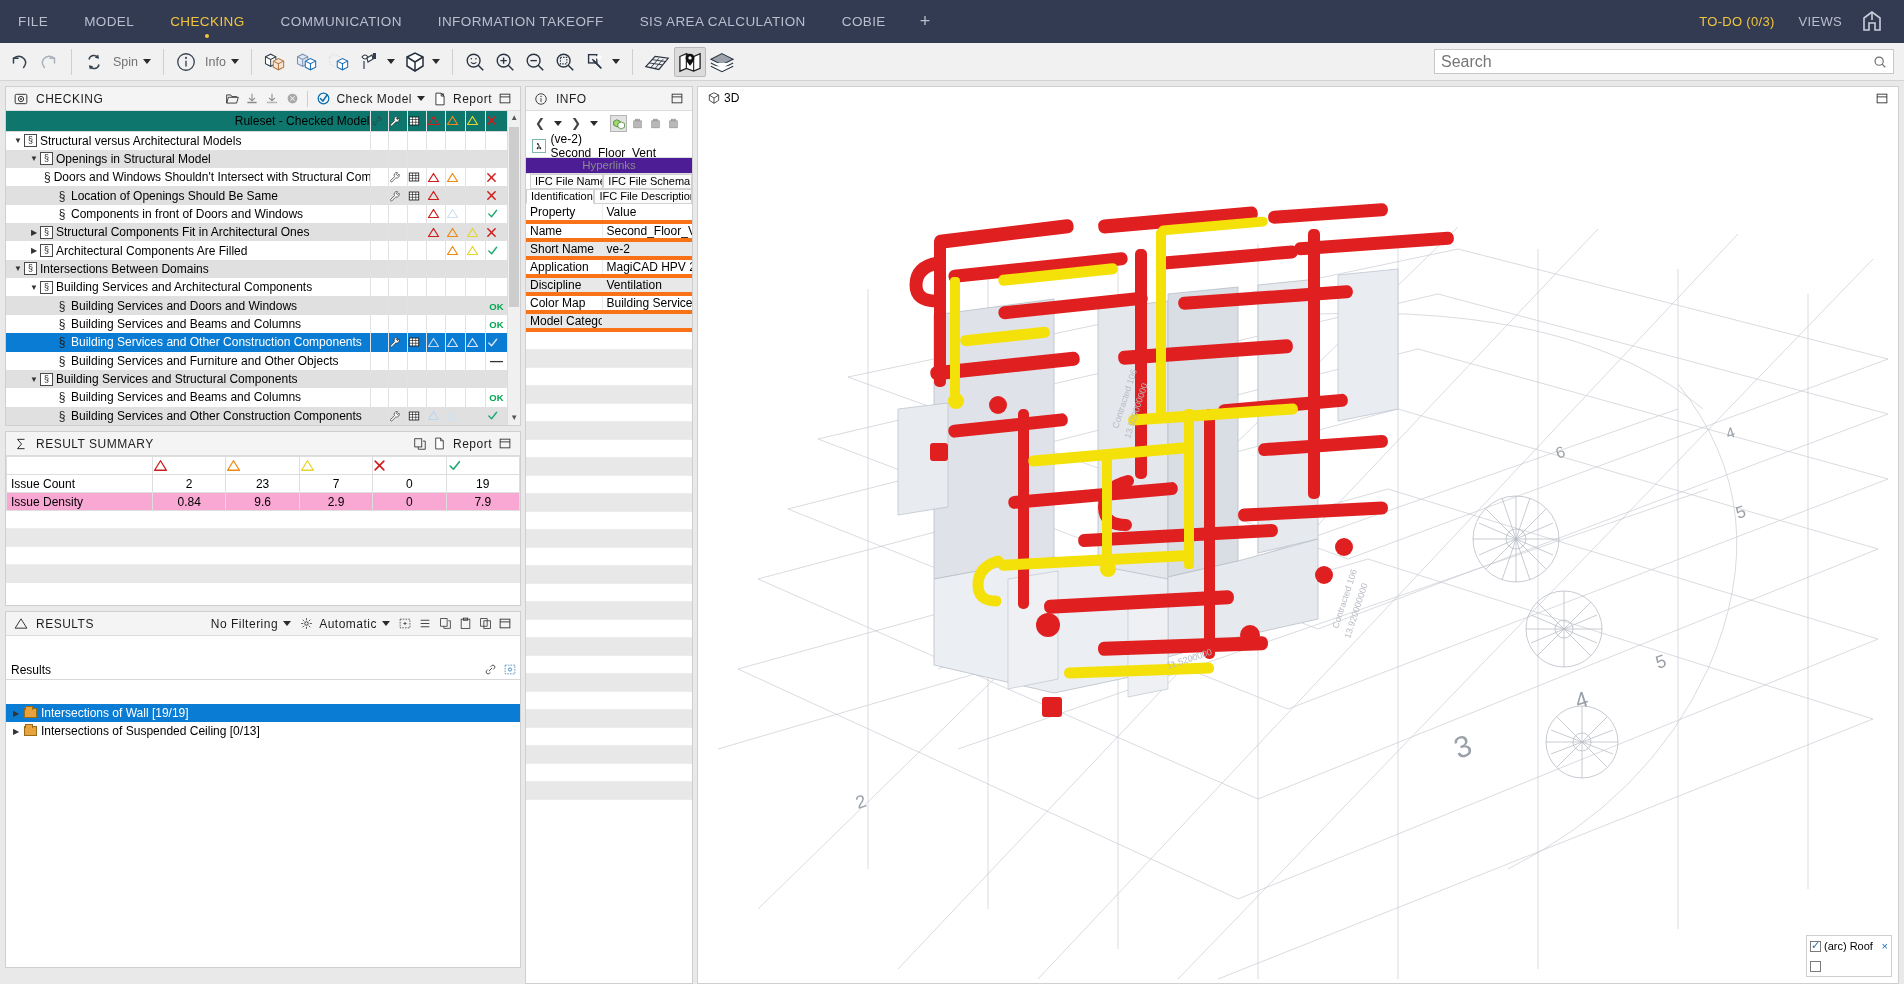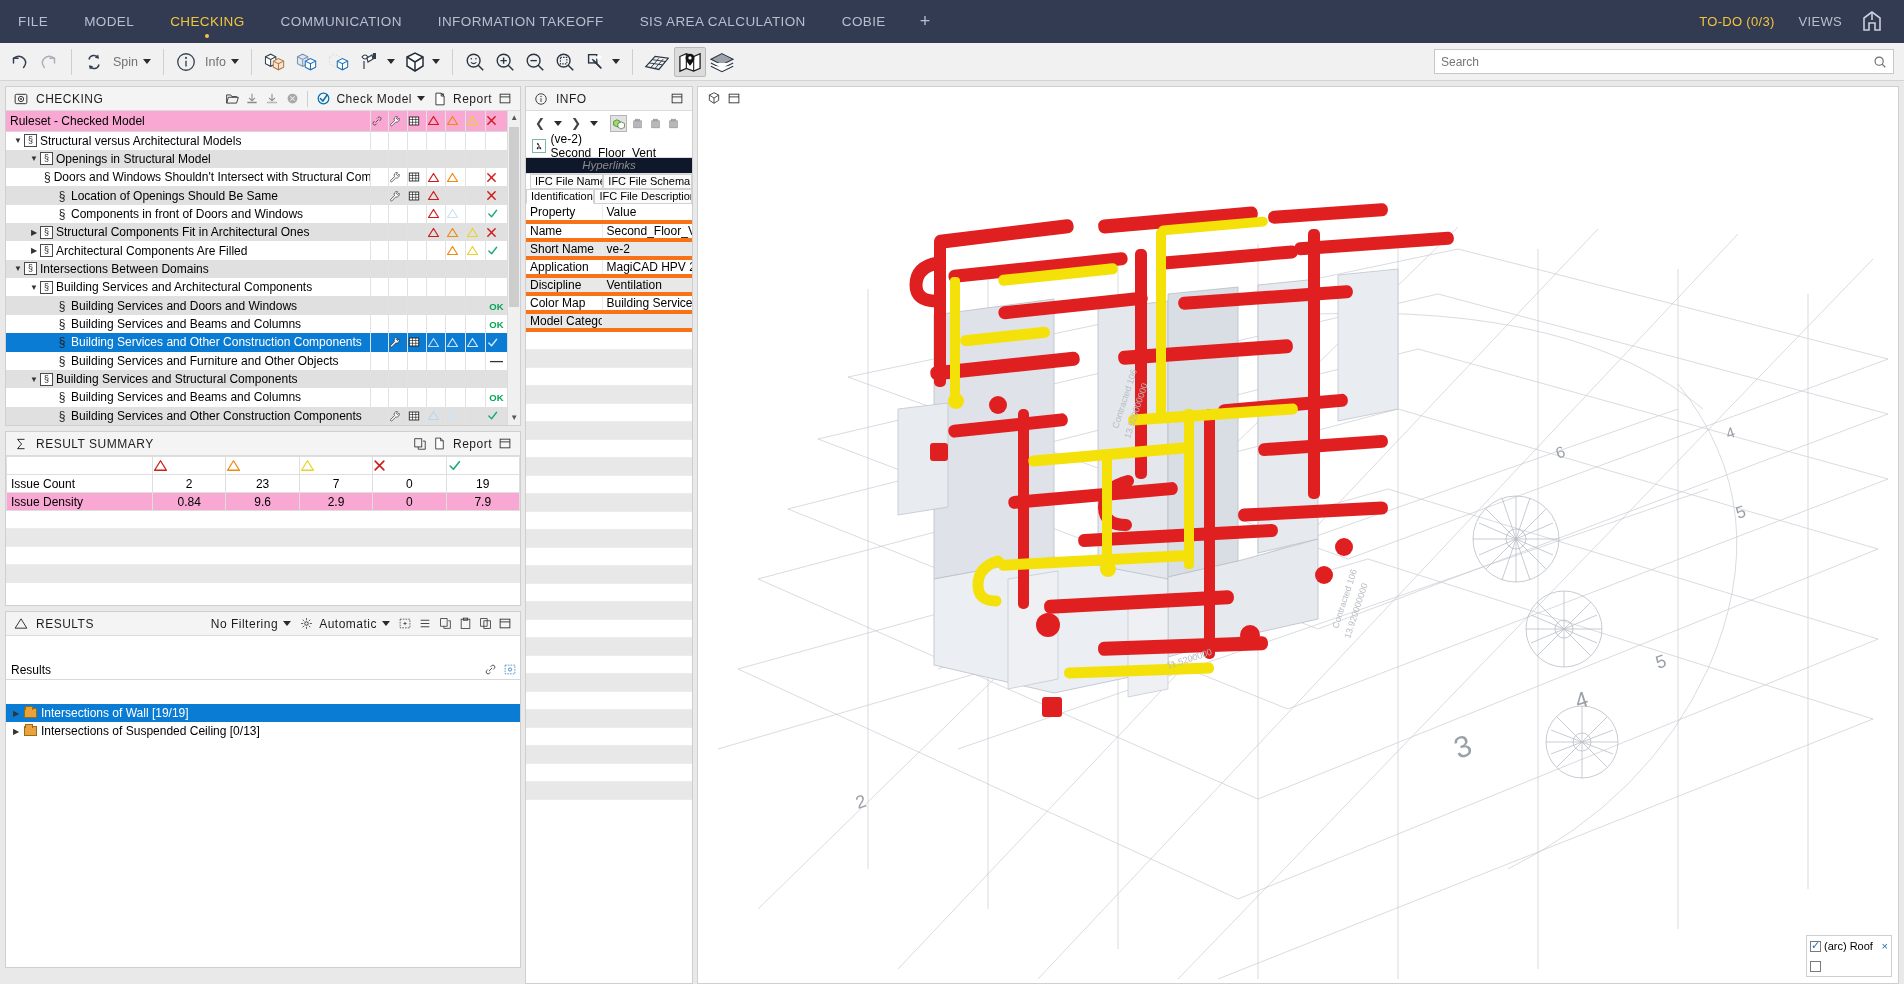--- a/index.html
+++ b/index.html
@@ -47,21 +47,21 @@
   .tb-label { font-size: 12.5px; color: #737373; padding: 0 3px 0 4px; }
   .caret { width:0; height:0; border-left:4px solid transparent; border-right:4px solid transparent;
            border-top:5px solid #2b2b2b; margin: 0 5px 0 2px; }
   .sep { width: 1px; height: 26px; background: #cfcfcf; margin: 0 7px; }
   #searchbox {
     position: absolute; right: 10px; top: 6px; width: 460px; height: 25px;
     background: #fff; border: 1px solid #c8c8c8; display: flex; align-items: center;
     padding: 0 6px;
   }
   #searchbox input {
-    border: none; outline: none; flex: 1; font-size: 12px; color: #555;
+    border: none; outline: none; flex: 1; font-size: 16px; color: #555;
     font-family: "Liberation Sans", sans-serif; background: transparent;
   }
 
   
   #workspace { display: flex; height: 903px; background: #e9e9e9; }
 
   
   #leftcol { width: 521px; display: flex; flex-direction: column; padding: 5px 0 0 5px; }
   .panel { background: #fff; border: 1px solid #cfcfcf; display: flex; flex-direction: column; }
   .panel-hdr {
@@ -72,21 +72,21 @@
   .panel-hdr .ttl { padding-left: 5px; flex: 1; }
   .hdr-ico { width: 20px; height: 20px; display: flex; align-items: center; justify-content: center; cursor: pointer; }
   .hdr-txt { font-size: 12px; padding: 0 3px; color: #1d1d1d; }
 
   
   #checking-panel { height: 340px; }
   .tree-wrap { flex: 1; display: flex; overflow: hidden; position: relative; }
   table.tree { border-collapse: collapse; width: 100%; table-layout: fixed; font-size: 12px; }
   table.tree td { height: 18px; padding: 0; vertical-align: middle; }
   .tcol-ico { width: 18px; border-left: 1px solid #e2e2e2; text-align: center; }
-  tr.hdrrow td { background: #f9a8d4; border-bottom: 1px solid #d8d8d8; height: 20px;}
+  tr.hdrrow td { background: #0f766e; border-bottom: 1px solid #d8d8d8; height: 20px; text-align: right;}
   tr.alt td { background: #e0e0e0; }
   tr.sel td { background: #0b7cd4; color: #fff; }
   .lbl { padding-left: 4px; white-space: nowrap; overflow: hidden; text-overflow: clip; }
   .twisty { display: inline-block; width: 12px; font-size: 8px; color: #333; text-align: center; }
   .sec-ico { display: inline-block; width: 13px; height: 13px; border: 1px solid #4a4a4a;
              font-size: 9px; line-height: 11px; text-align: center; vertical-align: -2px;
              margin-right: 3px; background: #fff; color: #222;}
   .sec-plain { display: inline-block; width: 12px; text-align:center; font-size: 12px; color: #222; margin-right: 3px;}
   .ok { color: #00a651; font-size: 9.5px; font-weight: bold; letter-spacing: .3px;}
   .dash { color: #333; font-weight: bold; font-size: 13px; }
@@ -118,22 +118,22 @@
 
   
   #infocol { width: 172px; padding: 5px 0 0 4px; display: flex; flex-direction: column; }
   #info-panel { flex: 1; }
   .info-navbar { height: 24px; display: flex; align-items: center; padding: 0 6px; gap: 2px; background:#fff;}
   .nav-ico { width: 16px; height: 18px; display:flex; align-items:center; justify-content:center; cursor:pointer; font-size: 12px; color: #444;}
   .nav-ico.boxed { background:#e2e2e2; border:1px solid #b5b5b5; width:17px; height:17px;}
   .info-obj { height: 22px; display: flex; align-items: center; font-size: 12px; padding: 0 6px; background:#fff;}
   .info-obj .fanico { width: 14px; height: 14px; border: 1px solid #7fb8aa; margin-right: 5px;
                       display:flex; align-items:center; justify-content:center; font-size: 10px;}
-  .hyper-hdr { height: 17px; background: #0f172a; border: 1px solid #dcdcdc; border-left:none; border-right:none;
-               text-align: center; font-size: 11.5px; color: #8a8a8a; line-height: 15px; font-style: italic; }
+  .hyper-hdr { height: 17px; background: #4c1d95; border: 1px solid #dcdcdc; border-left:none; border-right:none;
+               text-align: center; font-size: 11.5px; color: #8a8a8a; line-height: 15px; }
   .tabrow { display: flex; height: 15px; font-size: 11px; }
   .tabrow .tab { border: 1px solid #d2d2d2; background:#fbfbfb; padding: 0 4px; line-height: 13px;
                  white-space: nowrap; overflow: hidden; cursor: pointer;}
   .tabrow .tab.active { background: #fff; border-bottom-color: #fff; }
   table.props { border-collapse: collapse; width: 100%; font-size: 12px; table-layout: fixed; }
   table.props td { height: 18px; padding: 0 0 0 4px; border-bottom: 4px solid #f97316;
                    overflow: hidden; white-space: nowrap; }
   table.props tr.shade td { background: #e8e8e8; }
   table.props td.k { width: 76px; border-right: 1px solid #ececec; }
   .info-fill { flex:1; }
@@ -1159,20 +1159,21 @@
 
   <div id="viewcol">
     <div class="panel" id="view-panel">
       <div class="view-hdr">
         <span class="hdr-ico">
           <svg width="14" height="14" viewBox="0 0 24 24">
               <path d="M4 7 L12 3 L20 7 L20 16 L12 21 L4 16 Z" fill="none" stroke="#2a2a2a" stroke-width="1.4"></path>
               <path d="M4 7 L12 12 L20 7 M12 12 L12 21" fill="none" stroke="#2a2a2a" stroke-width="1.4"></path>
             </svg>
         </span>
+        <span class="ttl" style="flex:1">3D</span>
         <span class="hdr-ico">
           <svg width="14" height="13" viewBox="0 0 24 24">
               <rect x="3" y="4" width="18" height="16" fill="none" stroke="#2a2a2a" stroke-width="1.6"></rect>
               <path d="M3 9 L21 9" stroke="#2a2a2a" stroke-width="1.6"></path>
             </svg>
         </span>
       </div>
 
       <div id="canvas3d">
         <svg width="1198" height="875" viewBox="0 0 1198 875">

